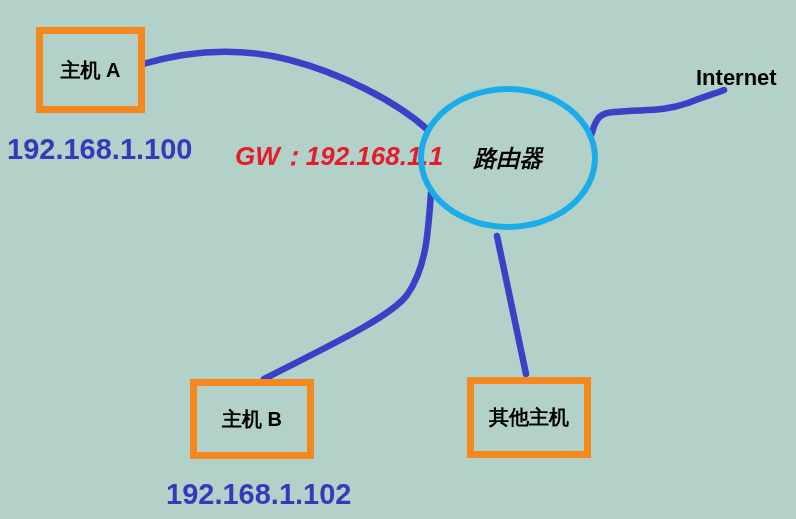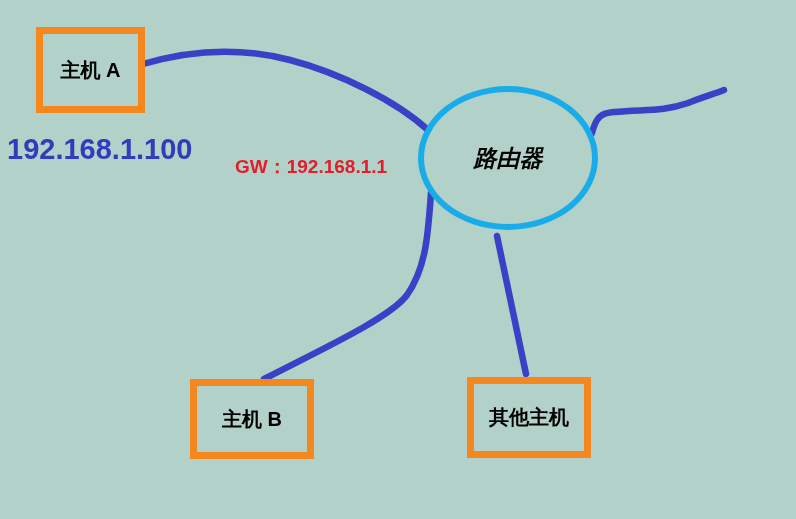--- a/index.html
+++ b/index.html
@@ -62,23 +62,24 @@
     position: absolute;
     z-index: 2;
     font-weight: bold;
     white-space: nowrap;
     line-height: 1.1;
   }
   .ip-label { color: var(--ip_text); font-size: 29px; }
   .ip-a { left: 7px;   top: 134px; }
   .ip-b { left: 166px; top: 479px; }
   .gw-label {
-    left: 235px; top: 157px;
+    left: 235px; top: 142px;
     color: var(--gateway_text);
-    font-size: 19px;
+    font-size: 26px;
+    font-style: italic;
   }
   .internet-label {
     left: 696px; top: 66px;
     color: var(--label_text);
     font-size: 22px;
   }
 </style>
 </head>
 <body>
 
@@ -96,23 +97,25 @@
   </div>
 
   <div class="text-label ip-label ip-a">192.168.1.100</div>
 
   <div class="text-label gw-label">GW：192.168.1.1</div>
 
   <div class="node node-router">
     <span>路由器</span>
   </div>
 
+  <div class="text-label internet-label">Internet</div>
 
   <div class="node node-host-b">
     <span>主机 B</span>
   </div>
 
+  <div class="text-label ip-label ip-b">192.168.1.102</div>
 
   <div class="node node-other">
     <span>其他主机</span>
   </div>
 
 </div>
 
 </body></html>

